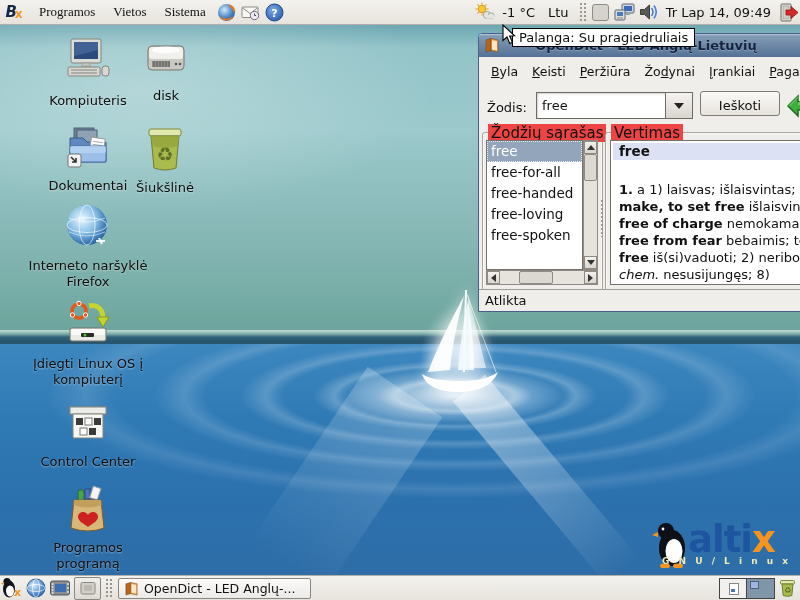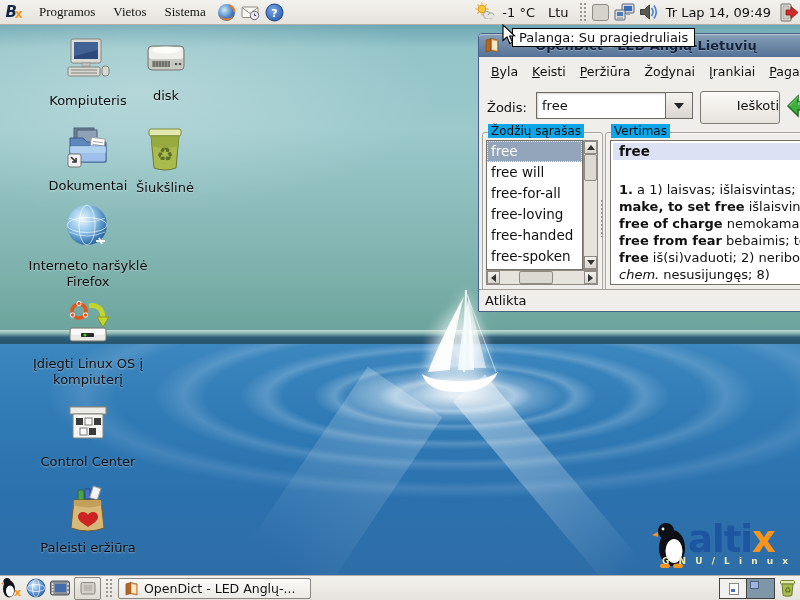--- a/index.html
+++ b/index.html
@@ -76,26 +76,26 @@
   .combo{position:absolute;left:57px;top:58px;height:27px;display:flex;}
   .combo .entry{width:130px;height:27px;box-sizing:border-box;background:#fff;border:1px solid #6e6a64;
        font-size:13px;line-height:25px;padding-left:5px;box-shadow:inset 1px 1px 2px rgba(0,0,0,.18);}
   .combo .dbtn{width:27px;height:27px;box-sizing:border-box;border:1px solid #6e6a64;border-left:none;
        background:linear-gradient(180deg,#f6f4f1,#d9d5cf);display:flex;align-items:center;justify-content:center;}
   .tri-d{width:0;height:0;border-left:5px solid rgba(0,0,0,0);border-right:5px solid rgba(0,0,0,0);border-top:6px solid #222;}
   .tri-u{width:0;height:0;border-left:4px solid rgba(0,0,0,0);border-right:4px solid rgba(0,0,0,0);border-bottom:5px solid #333;}
   .tri-dn{width:0;height:0;border-left:4px solid rgba(0,0,0,0);border-right:4px solid rgba(0,0,0,0);border-top:5px solid #333;}
   .tri-l{width:0;height:0;border-top:4px solid rgba(0,0,0,0);border-bottom:4px solid rgba(0,0,0,0);border-right:5px solid #333;}
   .tri-r{width:0;height:0;border-top:4px solid rgba(0,0,0,0);border-bottom:4px solid rgba(0,0,0,0);border-left:5px solid #333;}
-  .sbutton{position:absolute;left:221px;top:57px;width:80px;height:33px;box-sizing:border-box;
+  .sbutton{position:absolute;left:221px;top:57px;width:80px;height:25px;box-sizing:border-box;
        background:linear-gradient(180deg,#fbfaf8,#e7e3dd);border:1px solid #7f7b74;border-radius:3px;
-       font-size:13px;text-align:right;line-height:27px;}
+       font-size:13px;text-align:center;line-height:27px;}
   .backarrow{position:absolute;left:307px;top:59px;}
   .gbox{position:absolute;border:1px solid #a8a49d;border-radius:3px;box-shadow:inset 0 0 0 1px rgba(255,255,255,.6);}
-  .gbox .legend{position:absolute;top:-9px;left:5px;background:#0ea5e9;padding:0 3px;font-size:12px;white-space:nowrap;}
+  .gbox .legend{position:absolute;top:-9px;left:5px;background:#ef4444;padding:0 3px;font-size:15px;white-space:nowrap;}
   .gb1{left:3px;top:98px;width:119px;height:157px;}
   .gb2{left:126px;top:98px;width:216px;height:157px;}
   .listwidget{position:absolute;left:3px;top:7px;width:112px;height:145px;}
   .listview{position:absolute;left:0;top:0;width:97px;height:130px;background:#fff;border:1px solid #76726b;box-sizing:border-box;overflow:hidden;}
   .lrow{height:21px;line-height:21px;font-size:13.5px;padding-left:4px;white-space:nowrap;}
   .lrow.sel{background:#93a5bb;color:#fff;outline:1px dotted #e8edf5;outline-offset:-1px;}
   .vscroll{position:absolute;right:0;top:0;width:15px;height:130px;background:#e6e3dd;border:1px solid #8f8b84;box-sizing:border-box;}
   .hscroll{position:absolute;left:0;bottom:0;width:112px;height:15px;background:#e6e3dd;border:1px solid #8f8b84;box-sizing:border-box;}
   .sbtn{position:absolute;display:flex;align-items:center;justify-content:center;background:linear-gradient(180deg,#f3f1ed,#d9d5cf);border:1px solid #8f8b84;box-sizing:border-box;}
   .vscroll .up{left:0;top:0;width:13px;height:13px;}
@@ -282,21 +282,21 @@
       <rect x="14" y="6" width="6" height="12" rx="2" fill="#4aa34a" stroke="#2e6b2e"></rect>
       <rect x="21" y="5" width="5" height="10" fill="#4a72c4" stroke="#2e4a84"></rect>
       <g transform="rotate(18 31 10)">
           <rect x="27" y="3" width="8" height="12" fill="#f4f4f2" stroke="#999"></rect>
         </g>
       <path d="M10,16 L37,16 L40,44 Q24,50 7,44 Z" fill="#d8b878" stroke="#7c5c28"></path>
       <path d="M10,16 L37,16 L37.5,21 Q24,26 9.5,21 Z" fill="#c2a05c"></path>
       <path d="M24,31 c-3,-5 -10,-3 -10,2 c0,4 6,7 10,10 c4,-3 10,-6 10,-10 c0,-5 -7,-7 -10,-2 Z" fill="#cc2222"></path>
     </svg>
   </span>
-  <span class="lbl">Paleisti eržiūra</span>
+  <span class="lbl">Programos programą</span>
 </div>
 
 <div class="blogo">
   <svg width="38" height="46" viewBox="0 0 38 46" style="position:absolute;left:2px;top:6px;">
     <ellipse cx="20" cy="26" rx="13" ry="18" fill="#0d1016"></ellipse>
     <ellipse cx="22" cy="29" rx="8.5" ry="12" fill="#ffffff"></ellipse>
     <circle cx="14" cy="9" r="8" fill="#0d1016"></circle>
     <circle cx="11" cy="7" r="1.4" fill="#ffffff"></circle>
     <polygon points="6,10 0,13 6,15" fill="#f7941d"></polygon>
     <ellipse cx="13" cy="44" rx="5" ry="2.4" fill="#f7941d"></ellipse>
@@ -339,24 +339,23 @@
       <polygon points="12,3 12,9 26,9 26,17 12,17 12,23 2,13" fill="#3fae3f" stroke="#1e6b1e" stroke-width="1.5"></polygon>
       <polygon points="12,3 12,9 26,9 26,12 12,12 12,5 4,13 2,13" fill="#7fd47f" opacity=".7"></polygon>
     </svg>
   </span>
 
   <div class="gbox gb1">
     <span class="legend">Žodžių sąrašas</span>
     <div class="listwidget">
       <div class="listview">
         <div class="lrow sel">free</div>
-        <div class="lrow">free will</div>
         <div class="lrow">free-for-all</div>
+        <div class="lrow">free-handed</div>
         <div class="lrow">free-loving</div>
-        <div class="lrow">free-handed</div>
         <div class="lrow">free-spoken</div>
       </div>
       <div class="vscroll">
         <div class="sbtn up">
             <span class="tri-u"></span>
           </div>
         <div class="thumb"></div>
         <div class="sbtn down">
             <span class="tri-dn"></span>
           </div>

